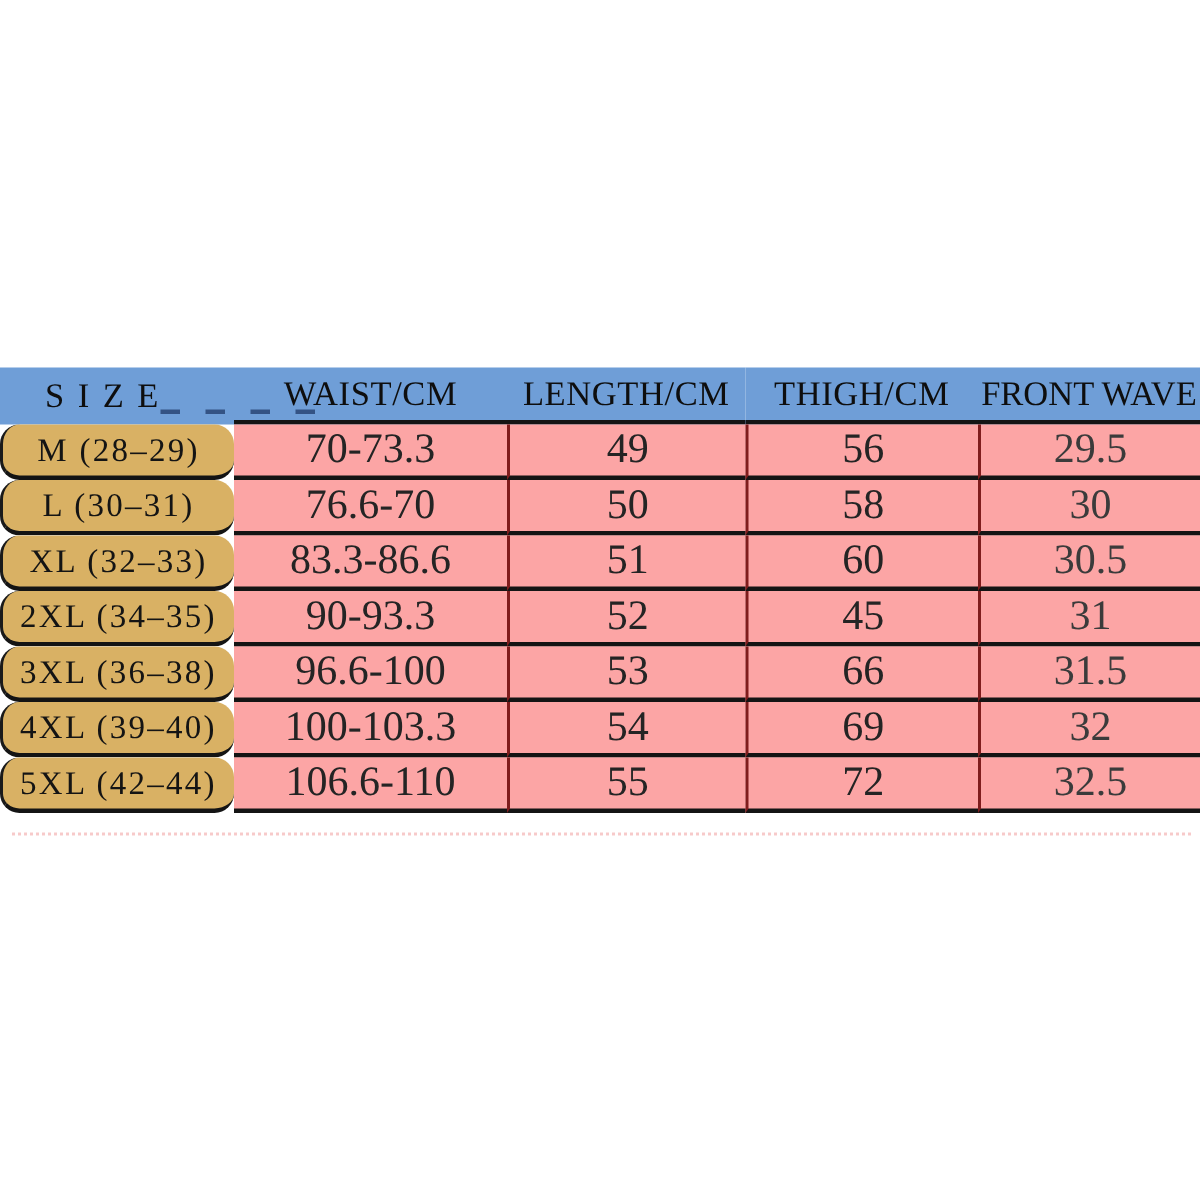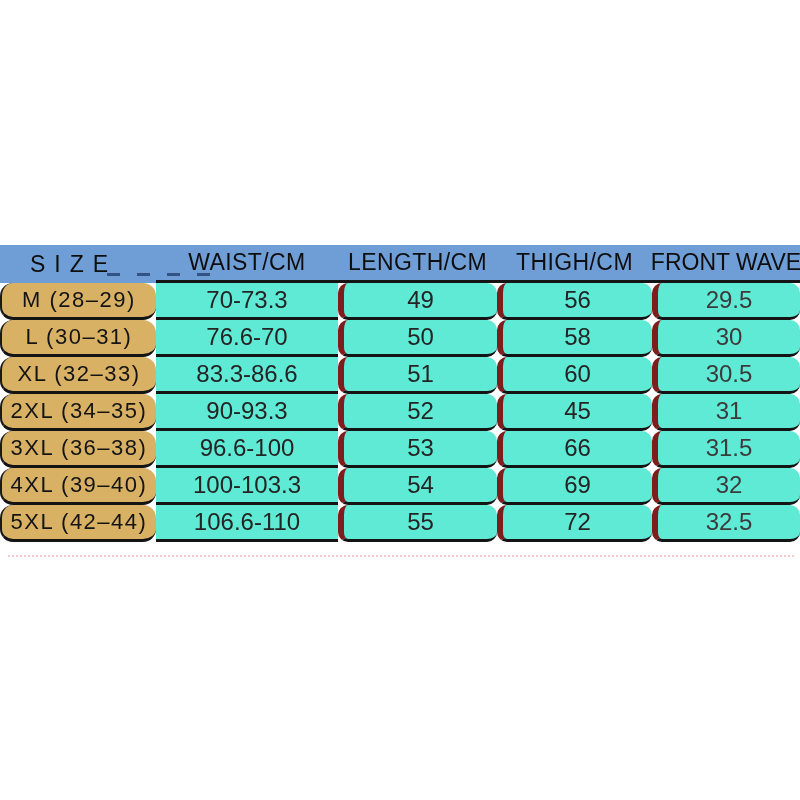--- a/index.html
+++ b/index.html
@@ -1,45 +1,45 @@
 <!DOCTYPE html>
 <html><head>
 <meta charset="utf-8">
 <style>
   html,body{margin:0;padding:0;background:#ffffff;}
   .canvas{
     position:relative;width:800px;height:800px;background:#ffffff;overflow:hidden;
-    font-family:Liberation Sans, sans-serif;
+    font-family:Liberation Serif, serif;
   }
   .size-table{
     position:absolute;left:0;top:245px;width:800px;
     display:grid;
     grid-template-columns:156px 182px 159px 155px 148px;
     grid-template-rows:38px repeat(7,37px);
   }
   .tr{display:contents;}
   .cell{
     box-sizing:border-box;display:flex;align-items:center;justify-content:center;
     white-space:nowrap;overflow:hidden;color:#1e1e1e;
   }
   
   .th{
     background:#6f9ed7;color:#0e0e0e;font-size:23px;letter-spacing:.4px;
     border-bottom:3px solid #141414;
   }
   .th.col-size{justify-content:flex-start;padding-left:30px;letter-spacing:9px;border-bottom:none;}
   .th.col-front{letter-spacing:0;}
   
-  .td{background:#5eead4;font-size:24px;border-bottom:3px solid #141414;color:#242424;}
+  .td{background:#fca5a5;font-size:28px;border-bottom:3px solid #141414;color:#242424;}
   .td.col-size{
     background:#d9b164;border-left:2px solid #1a1a1a;
     font-size:22px;letter-spacing:1.5px;color:#141414;border-radius:13px;
   }
   .td.col-front{color:#3b3b3b;}
-  .vline{border-left:6px solid #7f1d1d;border-radius:10px;}
+  .vline{border-left:2px solid #7f1d1d;}
   
   .sz-dashes{position:absolute;top:273px;left:107px;display:flex;gap:17px;}
   .sz-dashes i{display:block;width:13px;height:3px;background:#26406f;opacity:.8;}
   .pink-line{
     position:absolute;top:555px;left:8px;width:786px;height:0;
     border-top:2px dotted #f2a0a0;opacity:.55;
   }
 </style>
 </head>
 <body>

